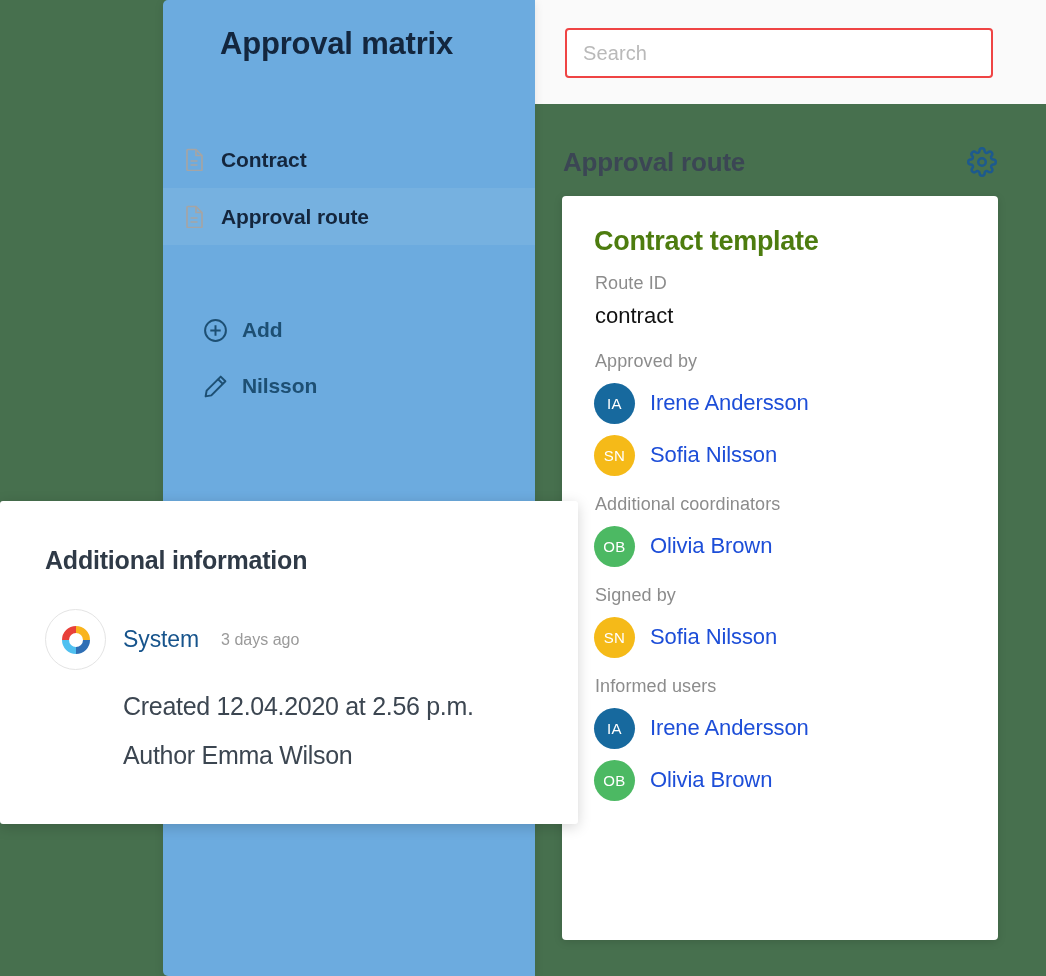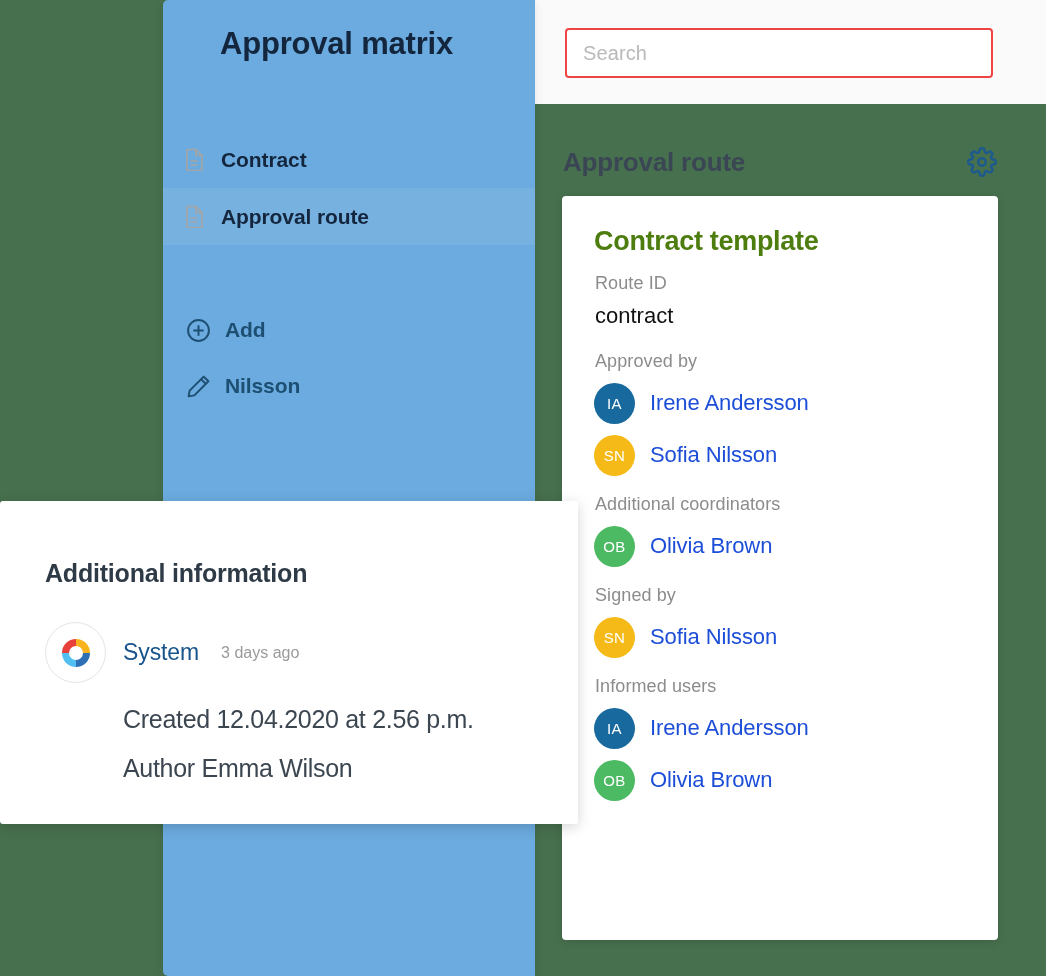--- a/index.html
+++ b/index.html
@@ -103,21 +103,21 @@
   }
   .nav-item .nav-label {
     font-size: 21px;
     font-weight: bold;
     color: #14263d;
     letter-spacing: -.1px;
   }
 
   .actions {
     position: absolute;
-    left: 0;
+    left: 17px;
     top: 302px;
     width: 100%;
   }
   .action-item {
     display: flex;
     align-items: center;
     height: 56px;
     padding-left: 23px;
     box-sizing: border-box;
   }
@@ -232,21 +232,21 @@
     border-radius: 3px;
     box-shadow: 0 3px 14px rgba(0,0,0,.17);
     box-sizing: border-box;
     padding: 42px 45px 0 45px;
     overflow: hidden;
   }
   .info-title {
     font-size: 25px;
     font-weight: bold;
     color: #2f3a47;
-    margin: 16px 0 34px 0;
+    margin: 3px 0 34px 0;
     letter-spacing: -.2px;
   }
   .info-author-row {
     display: flex;
     align-items: center;
     margin-bottom: 22px;
   }
   .sys-logo {
     width: 61px;
     height: 61px;

